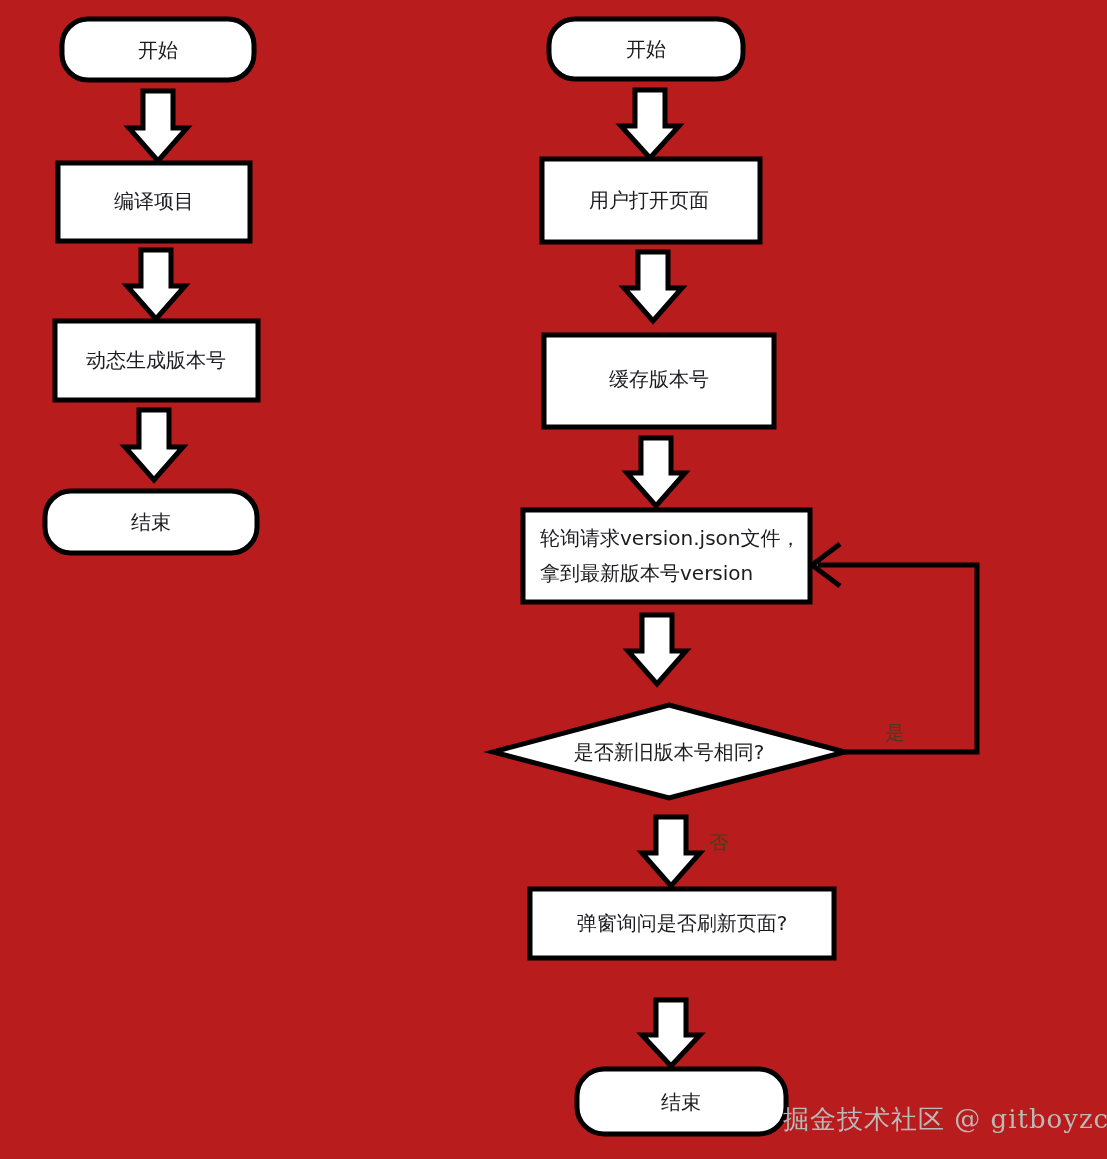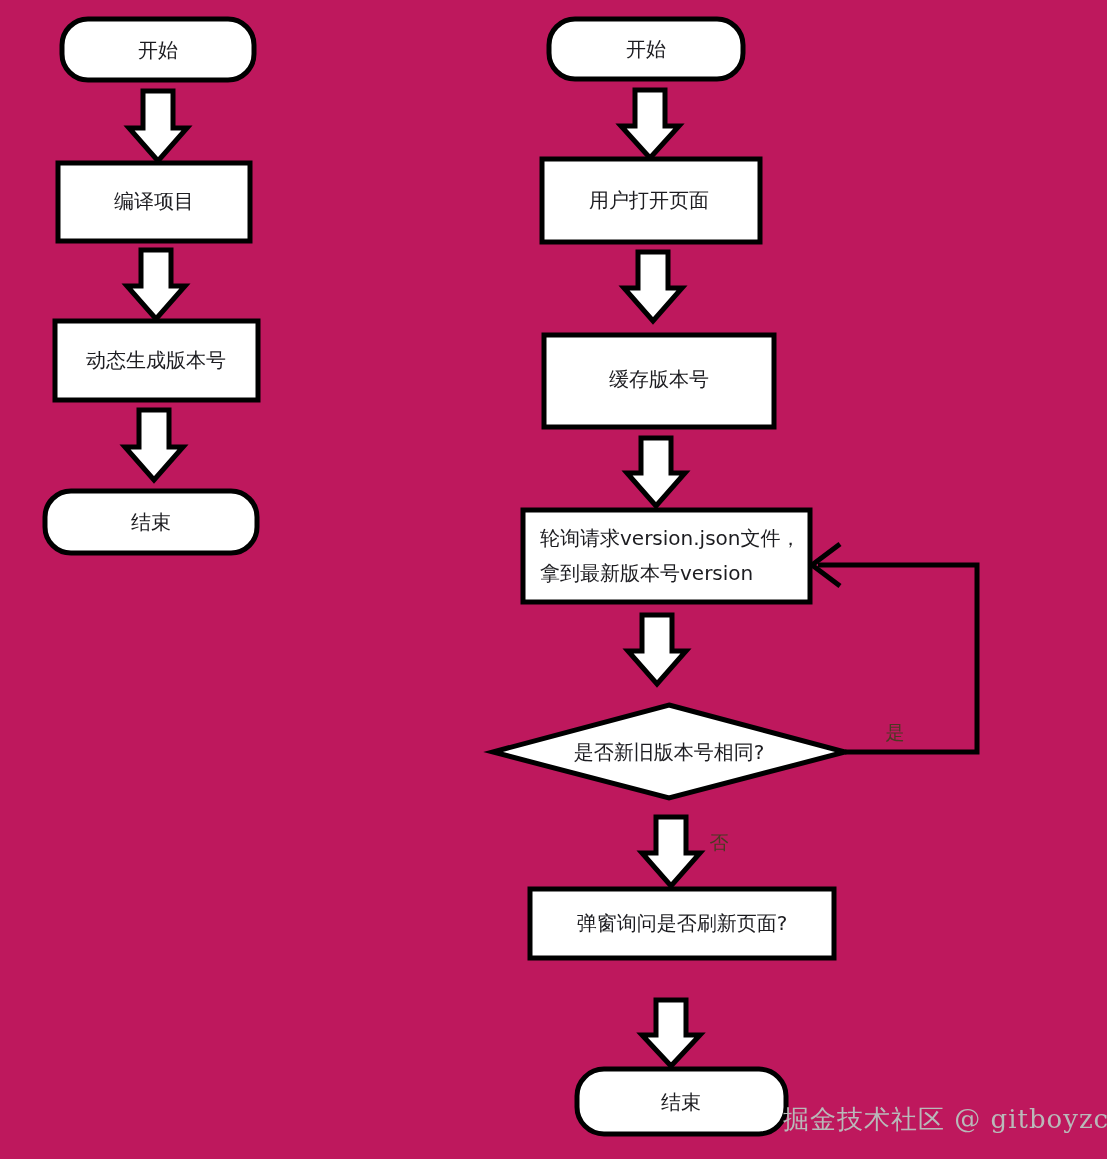--- a/index.html
+++ b/index.html
@@ -8,21 +8,21 @@
     padding: 0;
     background: #ffffff;
   }
   body {
     font-family: "DejaVu Sans", "Liberation Sans", sans-serif;
   }
   #canvas-wrap {
     position: relative;
     width: 1107px;
     height: 1159px;
-    background: #be185d;
+    background: #b91c1c;
     overflow: hidden;
   }
   svg#flow-svg {
     position: absolute;
     left: 0;
     top: 0;
     width: 1107px;
     height: 1159px;
     display: block;
   }

